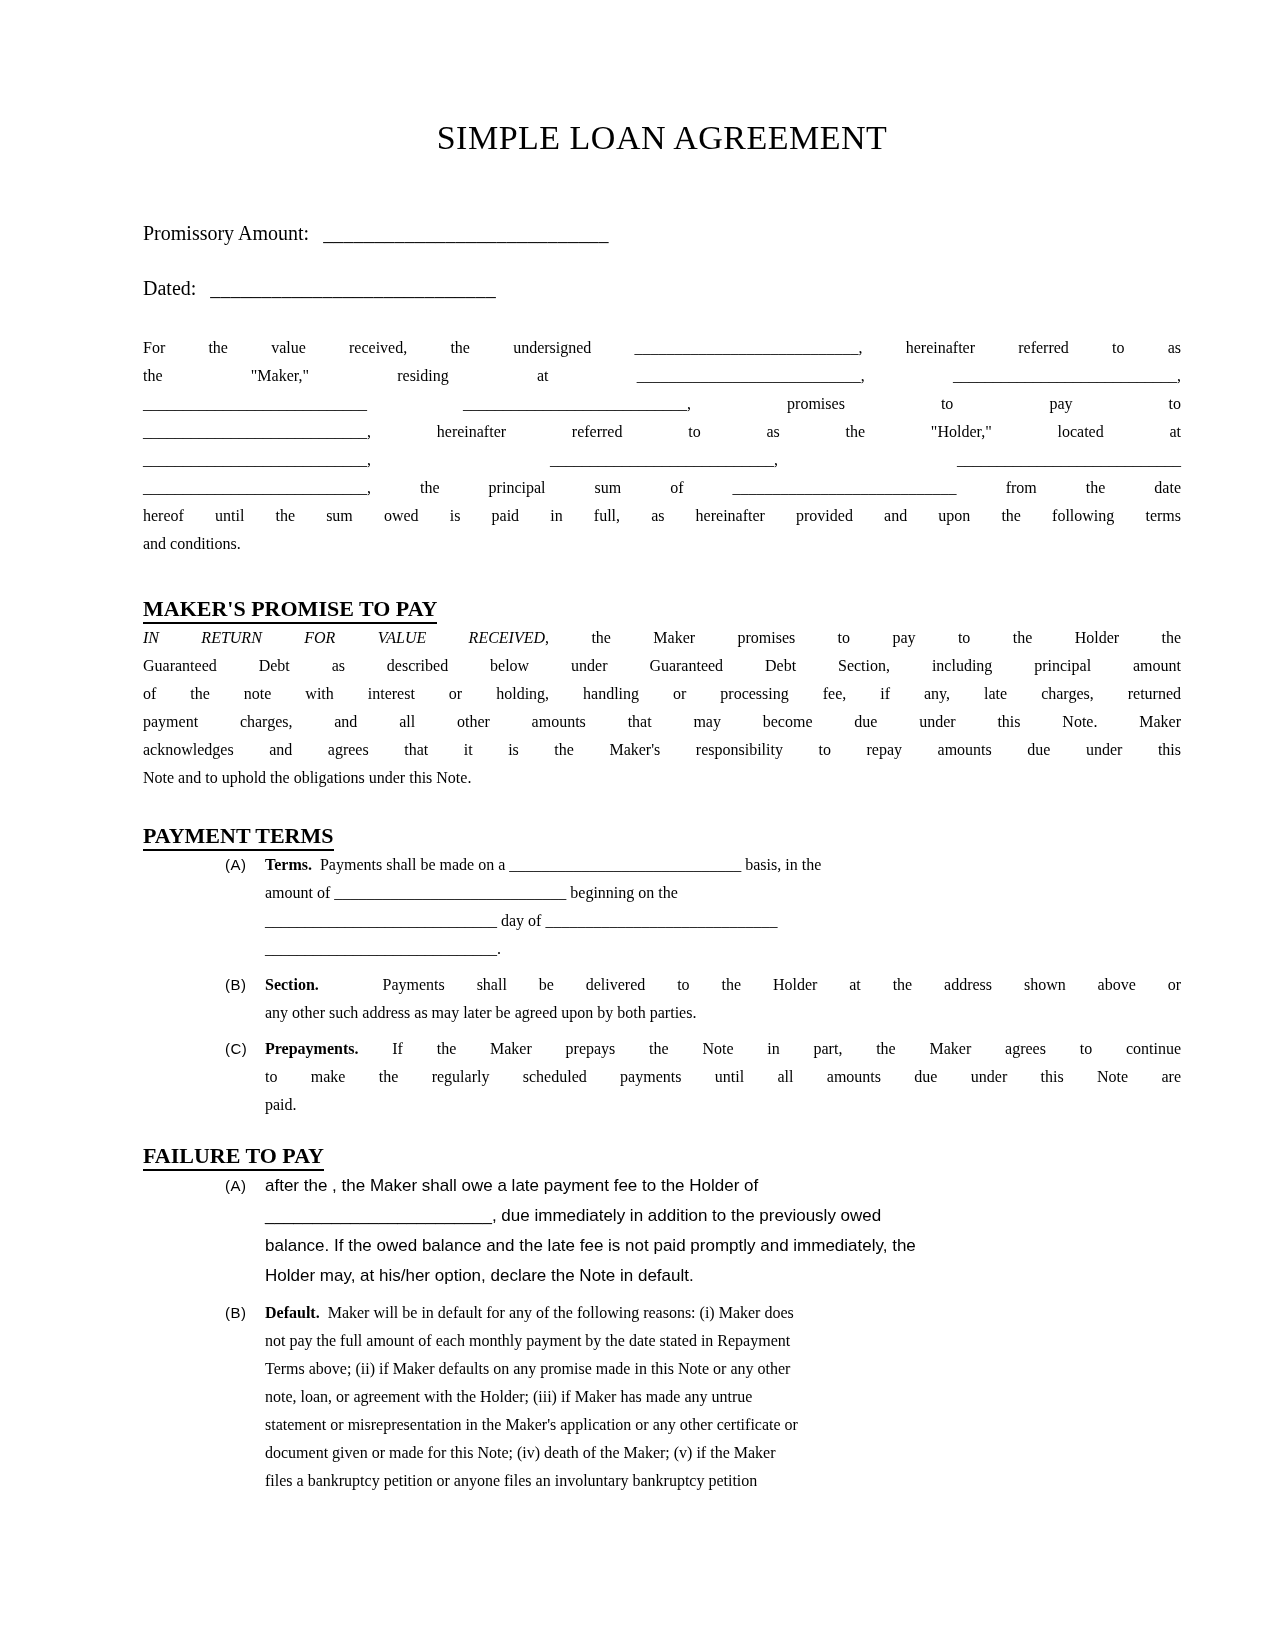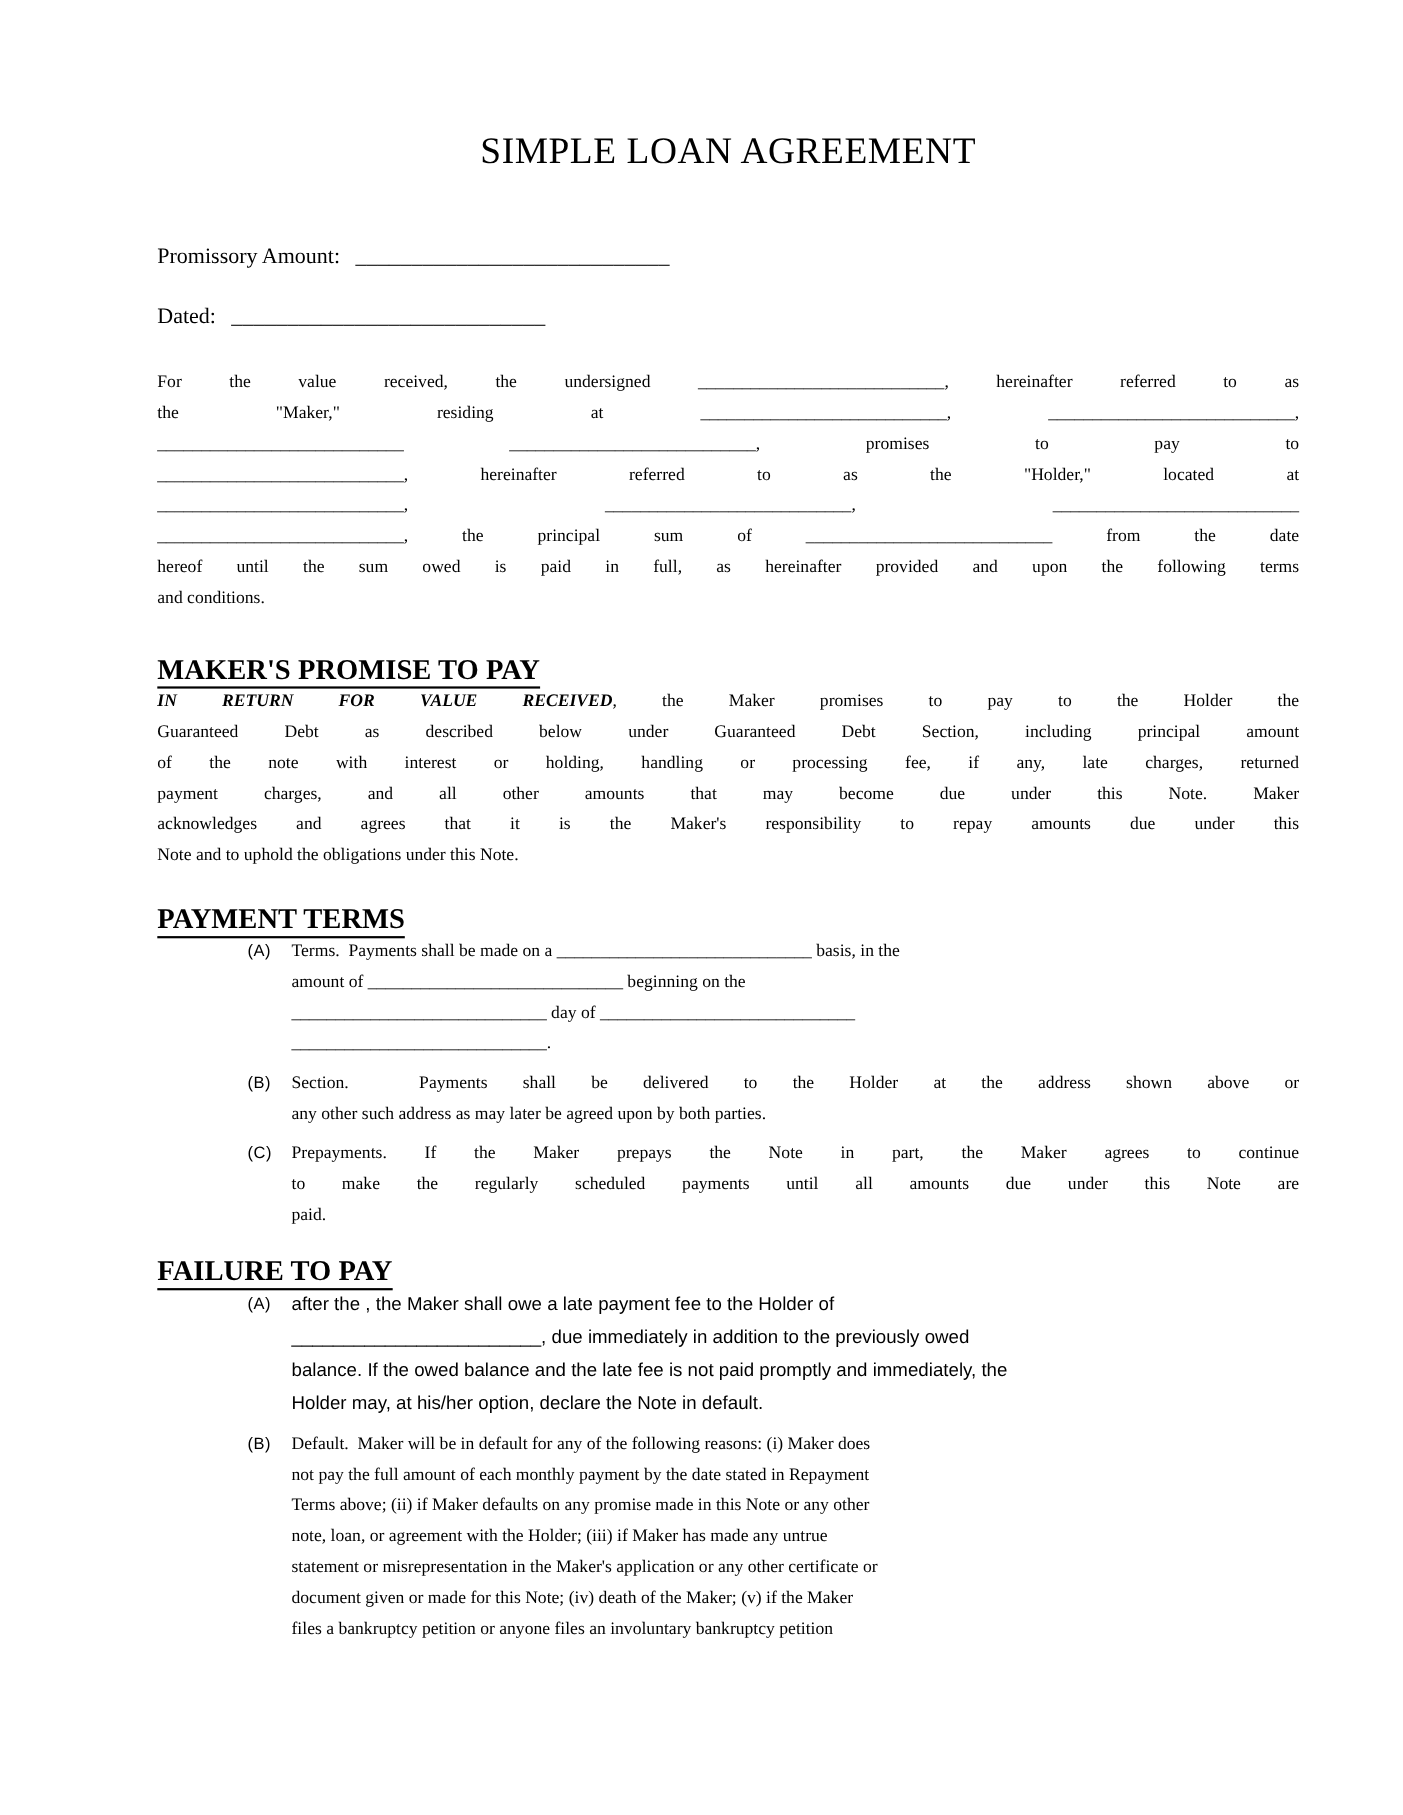--- a/index.html
+++ b/index.html
@@ -33,21 +33,21 @@
     font-size: 16px;
     line-height: 28px;
     text-align: left;
   }
   .jl {
     text-align: justify;
     text-align-last: justify;
     text-justify: inter-word;
   }
   .section-heading {
-    font-size: 26px;
+    font-size: 22px;
     line-height: 30px;
     font-weight: 700;
   }
   .section-heading > span {
     border-bottom: 2px solid #000;
     padding-bottom: 1px;
   }
   .mt-maker   { margin-top: 36px; }
   .mt-payment { margin-top: 29px; }
   .mt-failure { margin-top: 22px; }
@@ -57,22 +57,22 @@
   .item-label {
     position: absolute;
     left: -40px;
     top: 0;
     font-family: "Liberation Sans", "DejaVu Sans", sans-serif;
     font-size: 15px;
     line-height: 28px;
     letter-spacing: 0.5px;
   }
   .item-sans .item-label { line-height: 30px; }
-  .b  { font-weight: 400; }
-  .bi { font-weight: 700; font-style: italic; }
+  .b  { font-weight: 700; }
+  .bi { font-weight: 400; font-style: italic; }
   .item-sans .line {
     font-family: "Liberation Sans", "DejaVu Sans", sans-serif;
     font-size: 17px;
     line-height: 30px;
   }
 </style>
 </head>
 <body>
 
 <div class="page">

